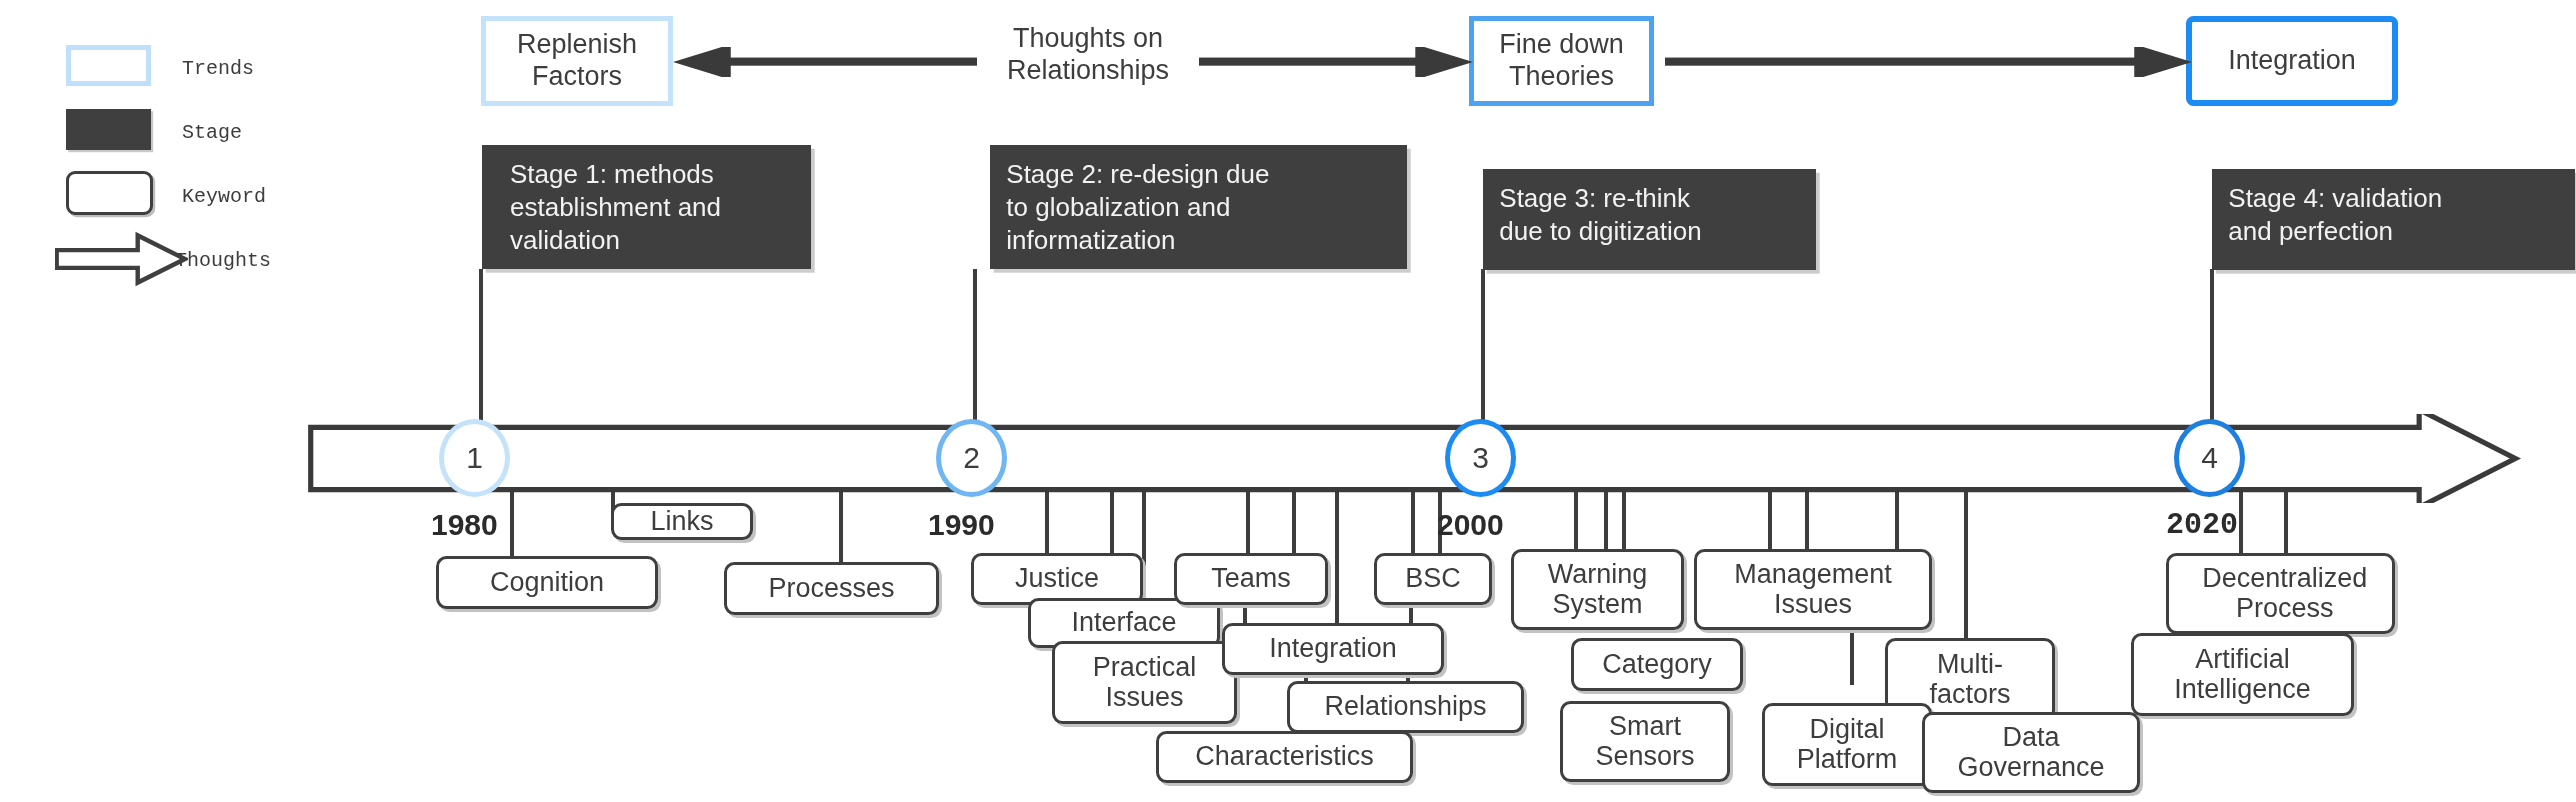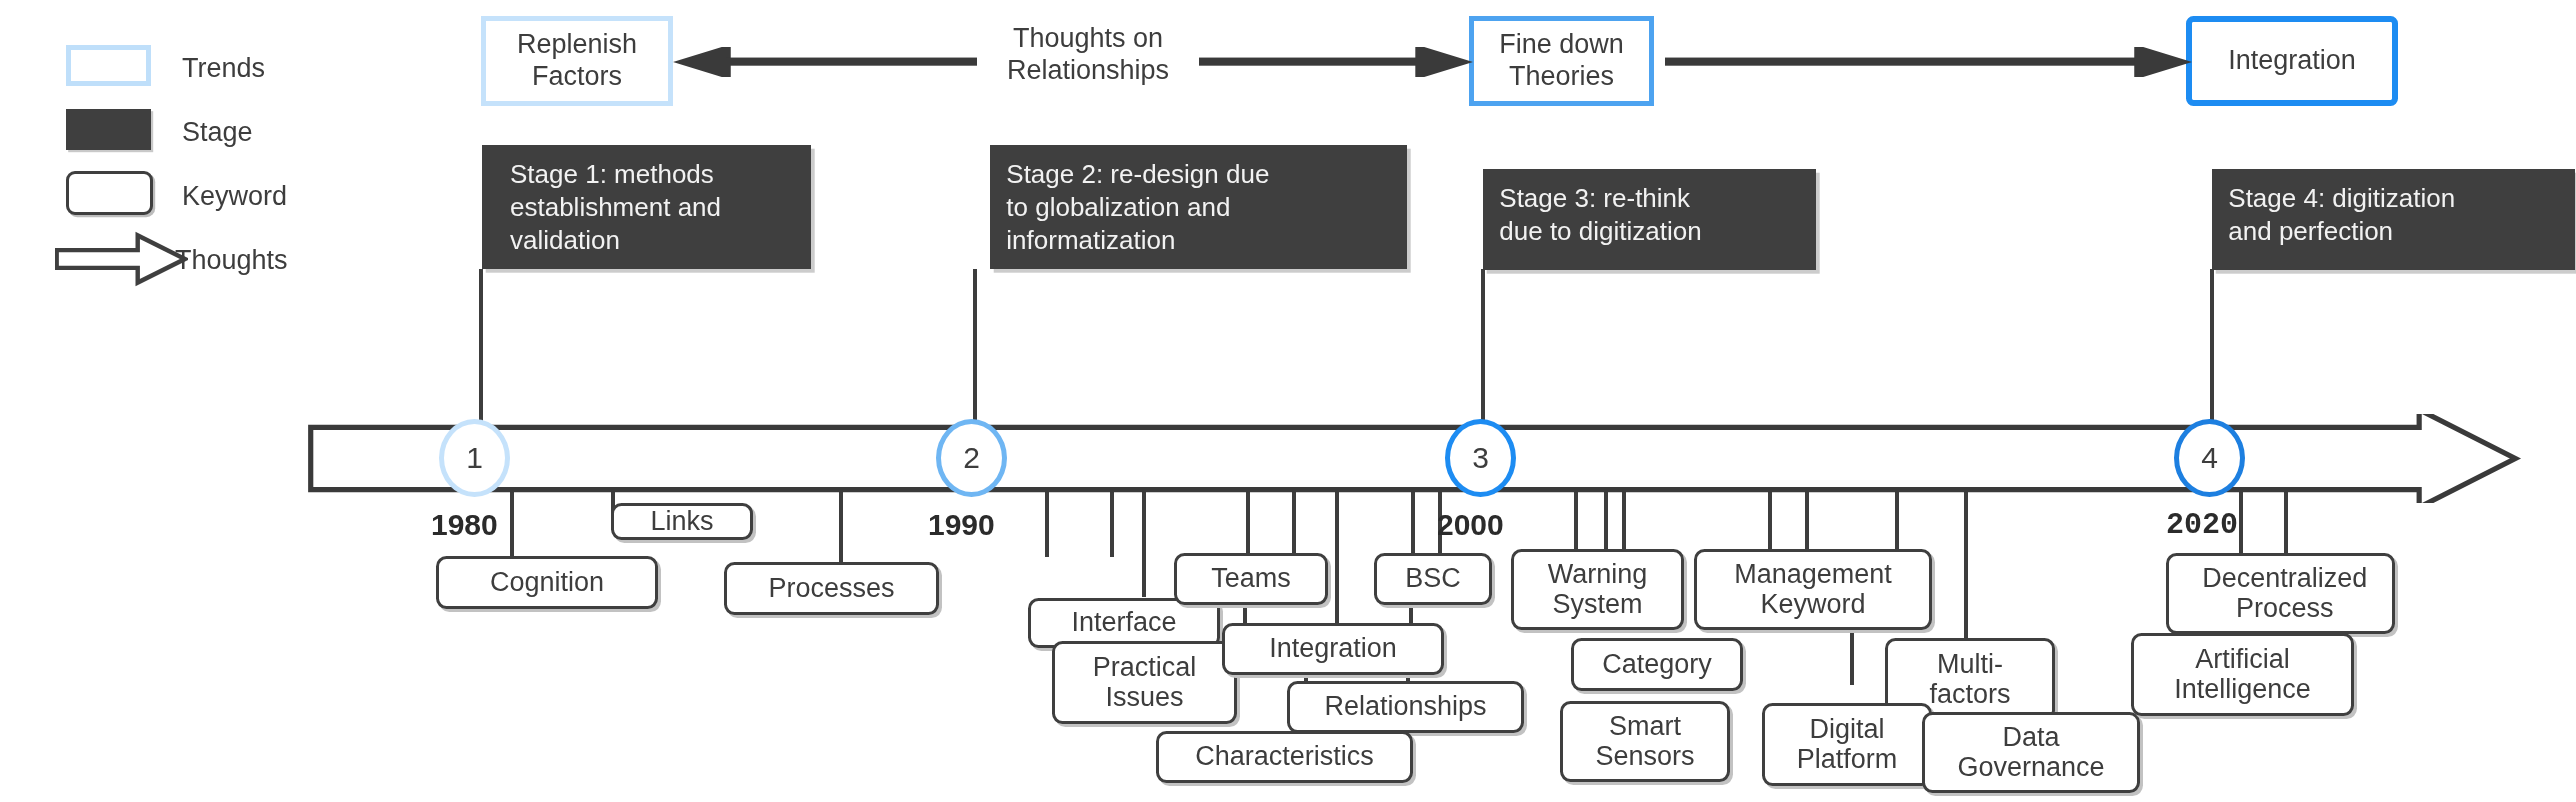--- a/index.html
+++ b/index.html
@@ -10,21 +10,21 @@
     font-family:"Liberation Sans", sans-serif;
     color:#3d3d3d;
   }
   #stage { position:absolute; inset:0; }
 
   
   .legend { position:absolute; left:30px; top:36px; width:311px; }
   .leg-row { position:relative; height:64px; }
   .leg-label {
     position:absolute; left:152px; top:50%; transform:translateY(-50%);
-    font-size:27px; color:#3d3d3d; white-space:nowrap;
+    font-size:20px; color:#3d3d3d; white-space:nowrap;font-family:Liberation Mono, monospace;
   }
   .sw-trends {
     position:absolute; left:36px; top:9px;
     width:85px; height:41px; background:#fff;
     border:5.2px solid #bfdffa;
   }
   .sw-stage {
     position:absolute; left:36px; top:9px;
     width:85px; height:41px; background:#3f3f3f;
     border:1.5px solid #3f3f3f;
@@ -162,21 +162,21 @@
   </div>
 
   <div class="stage-box stage-1">Stage 1: methods
 establishment and
 validation</div>
   <div class="stage-box stage-2">Stage 2: re-design due
 to globalization and
 informatization</div>
   <div class="stage-box stage-3">Stage 3: re-think
 due to digitization</div>
-  <div class="stage-box stage-4">Stage 4: digitization
+  <div class="stage-box stage-4">Stage 4: validation
 and perfection</div>
 
   <div class="stem" style="left:479px;  top:269px; height:164px;"></div>
   <div class="stem" style="left:973px; top:269px; height:164px;"></div>
   <div class="stem" style="left:1481px; top:269px; height:164px;"></div>
   <div class="stem" style="left:2210px; top:269px; height:164px;"></div>
 
   <svg id="axis" width="2576" height="89" viewBox="0 0 3482 120">
     <path d="M420 18 L3270 18 L3270 -6 L3400 60 L3270 126 L3270 102 L420 102 Z" transform="translate(0,0)" fill="#ffffff" stroke="#3a3a3a" stroke-width="7" stroke-linejoin="miter"></path>
   </svg>
@@ -232,36 +232,37 @@
   <div class="stem" style="left:1304px; top:657px; height:27px;"></div>
   <div class="stem" style="left:1304px; top:707px; height:25px;"></div>
   <div class="stem" style="left:1650px; top:658px; height:27px;"></div>
   <div class="stem" style="left:1850px; top:607px; height:78px;"></div>
   <div class="stem" style="left:2321px; top:657px; height:24px;"></div>
 
   <div class="kw" style="left:611px;  top:503px;  width:142px; height:37px;">Links</div>
   <div class="kw" style="left:436px;  top:556px;  width:222px; height:53px;">Cognition</div>
   <div class="kw" style="left:724px;  top:562px;  width:215px; height:53px;">Processes</div>
 
+  <div class="kw" style="left:971px; top:553px;  width:172px; height:52px;">Justice</div>
   <div class="kw" style="left:1028px; top:598px;  width:192px; height:50px;">Interface</div>
   <div class="kw" style="left:1052px; top:641px;  width:185px; height:83px;">Practical
 Issues</div>
   <div class="kw" style="left:1174px; top:553px;  width:154px; height:52px;">Teams</div>
   <div class="kw" style="left:1222px; top:623px;  width:222px; height:52px;">Integration</div>
   <div class="kw" style="left:1287px; top:681px;  width:237px; height:52px;">Relationships</div>
   <div class="kw" style="left:1156px; top:731px;  width:257px; height:52px;">Characteristics</div>
   <div class="kw" style="left:1374px; top:553px;  width:118px; height:52px;">BSC</div>
 
   <div class="kw" style="left:1511px; top:549px;  width:173px; height:81px;">Warning
 System</div>
   <div class="kw" style="left:1571px; top:638px;  width:172px; height:53px;">Category</div>
   <div class="kw" style="left:1560px; top:701px;  width:170px; height:81px;">Smart
 Sensors</div>
   <div class="kw" style="left:1694px; top:549px;  width:238px; height:81px;">Management
-Keyword</div>
+Issues</div>
   <div class="kw" style="left:1885px; top:638px;  width:170px; height:83px;">Multi-
 factors</div>
   <div class="kw" style="left:1762px; top:703px;  width:170px; height:83px;">Digital
 Platform</div>
   <div class="kw" style="left:1922px; top:712px;  width:218px; height:81px;">Data
 Governance</div>
 
   <div class="kw" style="left:2166px; top:553px;  width:229px; height:81px;padding-left:16px;">Decentralized
 Process</div>
   <div class="kw" style="left:2131px; top:633px;  width:223px; height:83px;">Artificial

